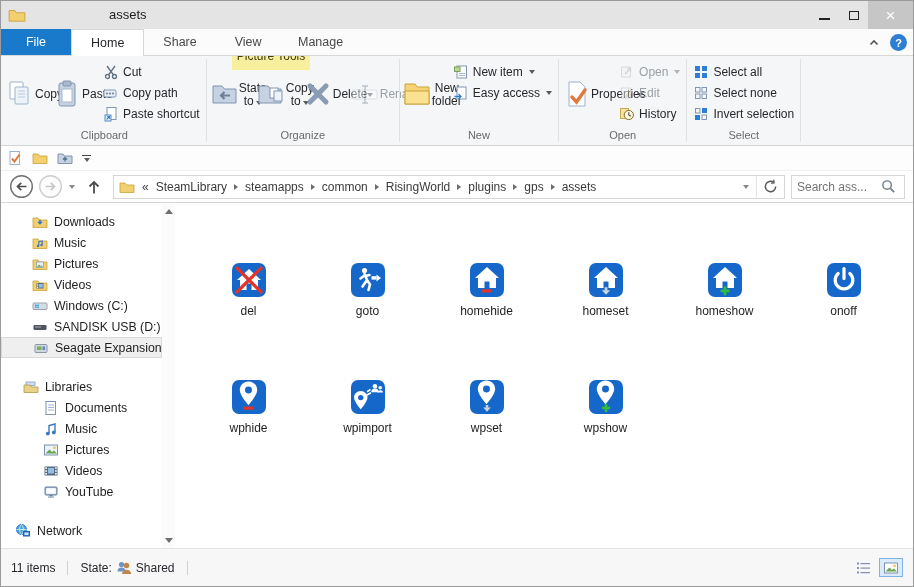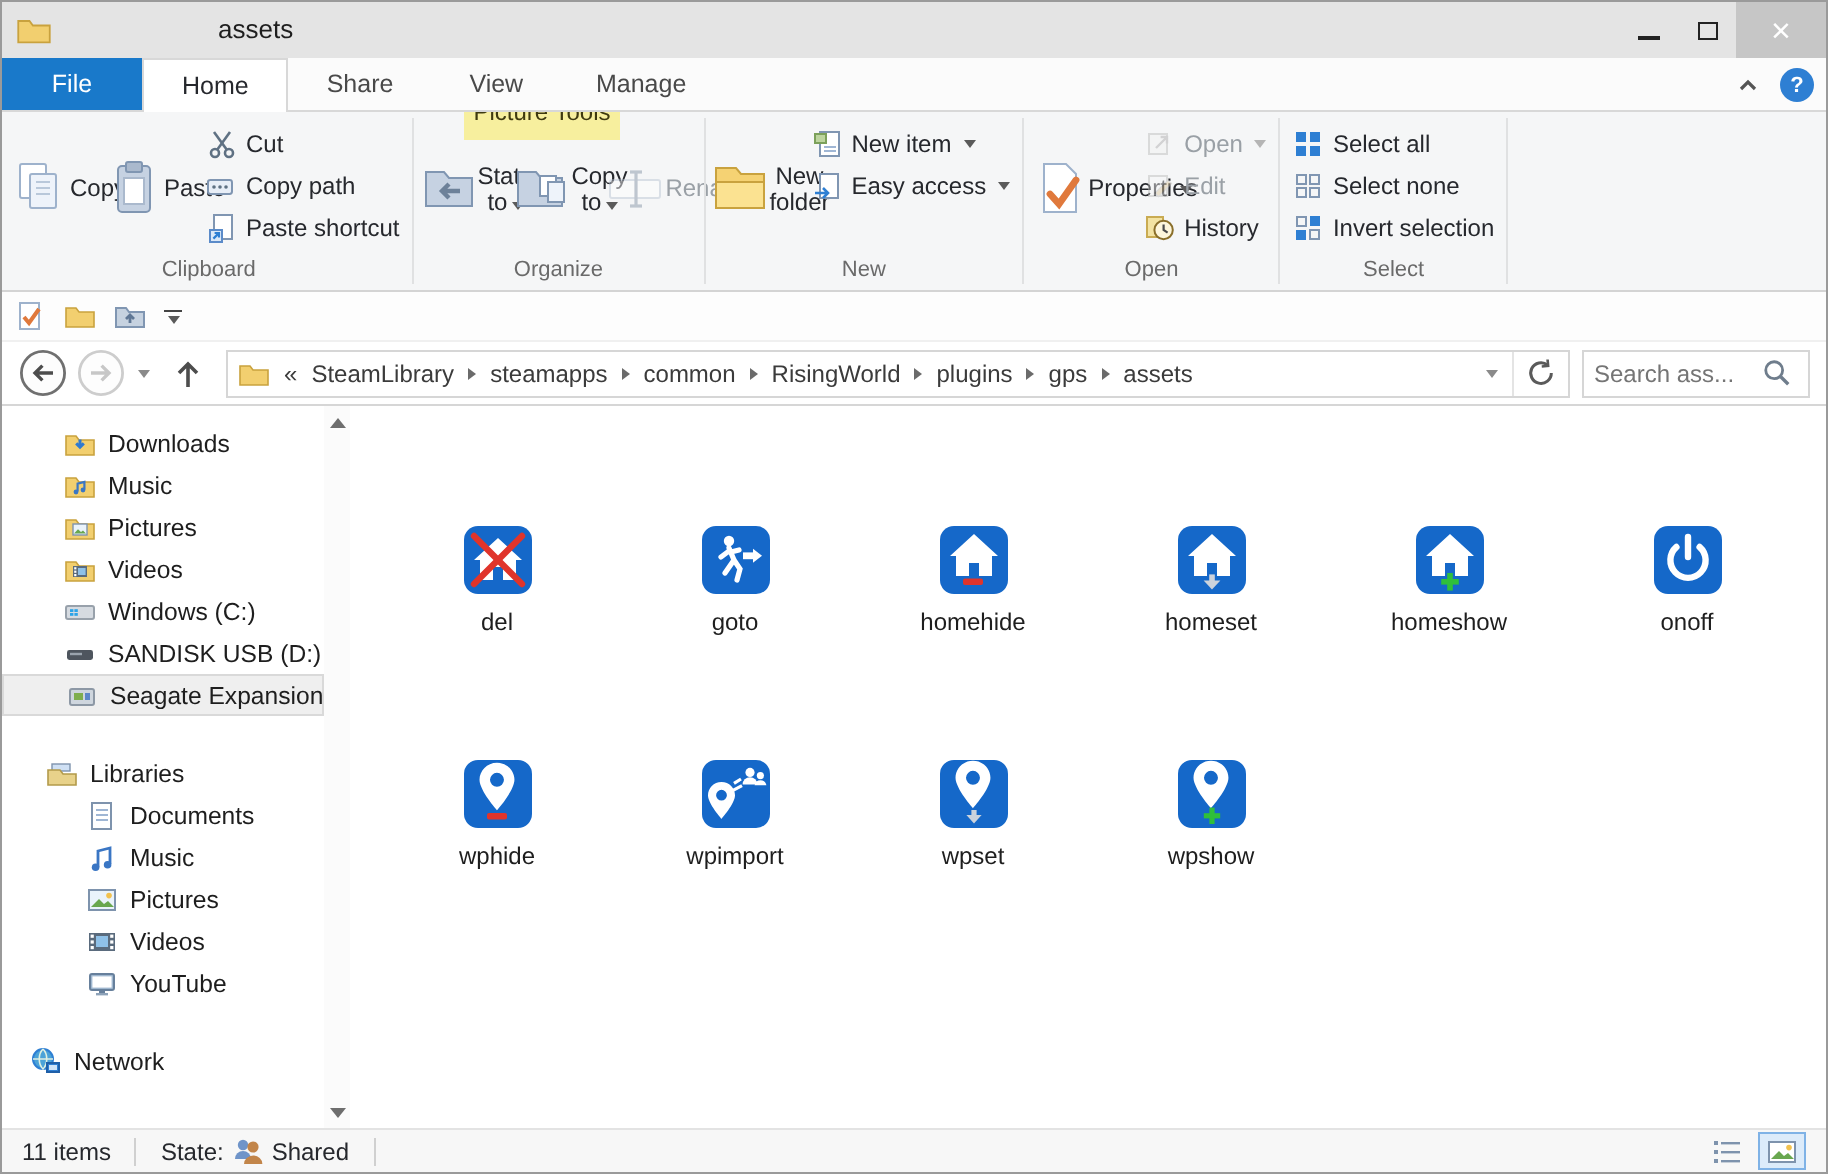--- a/index.html
+++ b/index.html
@@ -83,21 +83,21 @@
 
   
   .content { flex: 1; padding: 60px 0 0 14px; }
   .tile-row { display: flex; }
   .tile-row.r2 { margin-top: 62px; }
   .tile { width: 119px; display: flex; flex-direction: column; align-items: center; cursor: default; }
   .tile .tico { width: 34px; height: 34px; display: flex; }
   .tile .tlbl { font-size: 12px; color: #1e1e1e; margin-top: 7px; }
 
   
-  .statusbar { height: 22px; background: #f7f7f7; border-top: 1px solid #e3e3e3; display: flex; align-items: center; padding: 0 10px; font-size: 12px; color: #26282d; flex: none; }
+  .statusbar { height: 38px; background: #f7f7f7; border-top: 1px solid #e3e3e3; display: flex; align-items: center; padding: 0 10px; font-size: 12px; color: #26282d; flex: none; }
   .st-div { width: 1px; height: 14px; background: #d0d0d0; margin: 0 12px; }
   .st-state { display: flex; align-items: center; gap: 4px; }
   .view-toggles { margin-left: auto; display: flex; gap: 3px; }
   .vt { width: 24px; height: 19px; display: flex; align-items: center; justify-content: center; }
   .vt.sel { border: 1px solid #7fb2e6; background: #dcebfa; }
 </style>
 </head>
 <body>
 
 <svg width="0" height="0" style="position:absolute">
@@ -222,20 +222,32 @@
         </div>
         <div class="rbtn-lg">
           <span class="ric">
               <svg width="30" height="30" viewBox="0 0 30 30">
                 <path d="M3 7 h9 l2.5 3 H25 v14 H3 Z" fill="#c6d2e2" stroke="#8096b2"></path>
                 <rect x="14" y="9" width="8" height="10" fill="#fff" stroke="#8096b2"></rect>
                 <rect x="18" y="12" width="8" height="10" fill="#eef3fa" stroke="#8096b2"></rect>
               </svg>
             </span>
           <span class="rlbl"><span>Copy to</span><span class="dd"></span></span>
+        </div>
+        <div class="rbtn-lg">
+          <span class="ric">
+              <svg width="30" height="30" viewBox="0 0 30 30">
+                <g stroke="#8a9cb4" stroke-width="5" stroke-linecap="round">
+                  <line x1="7" y1="7" x2="23" y2="23"></line>
+                  <line x1="23" y1="7" x2="7" y2="23"></line>
+                </g>
+              </svg>
+            </span>
+          <span class="rlbl">Delete</span>
+          <span class="dd dd-block"></span>
         </div>
         <div class="rbtn-lg disabled">
           <span class="ric">
               <svg width="30" height="30" viewBox="0 0 30 30">
                 <rect x="2" y="11" width="25" height="9" rx="1" fill="#fff" stroke="#b9c4d2"></rect>
                 <g stroke="#7d8da0" stroke-width="1.6">
                   <line x1="15" y1="7" x2="15" y2="24"></line>
                   <line x1="12" y1="7" x2="18" y2="7"></line>
                   <line x1="12" y1="24" x2="18" y2="24"></line>
                 </g>

